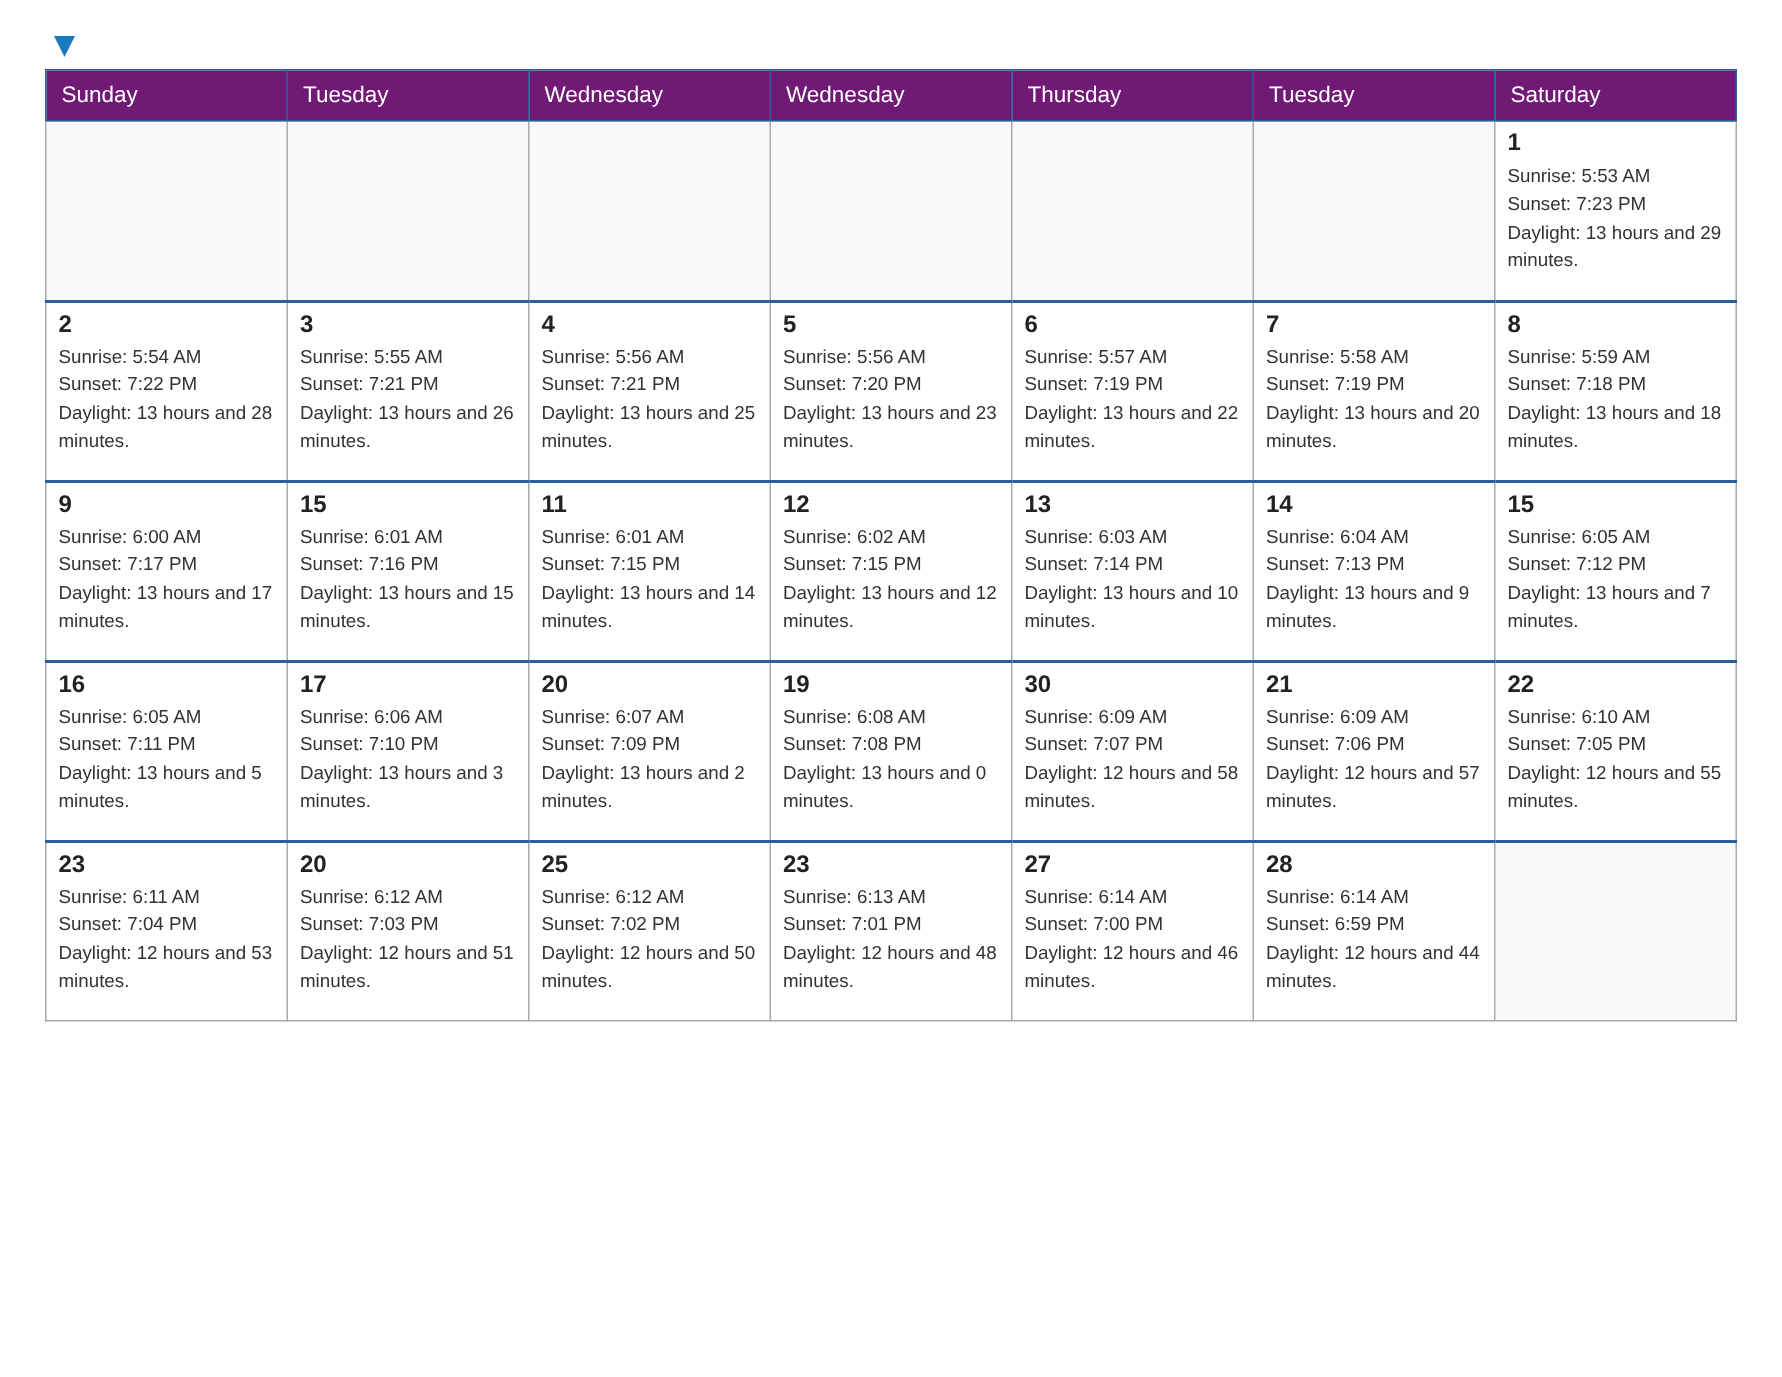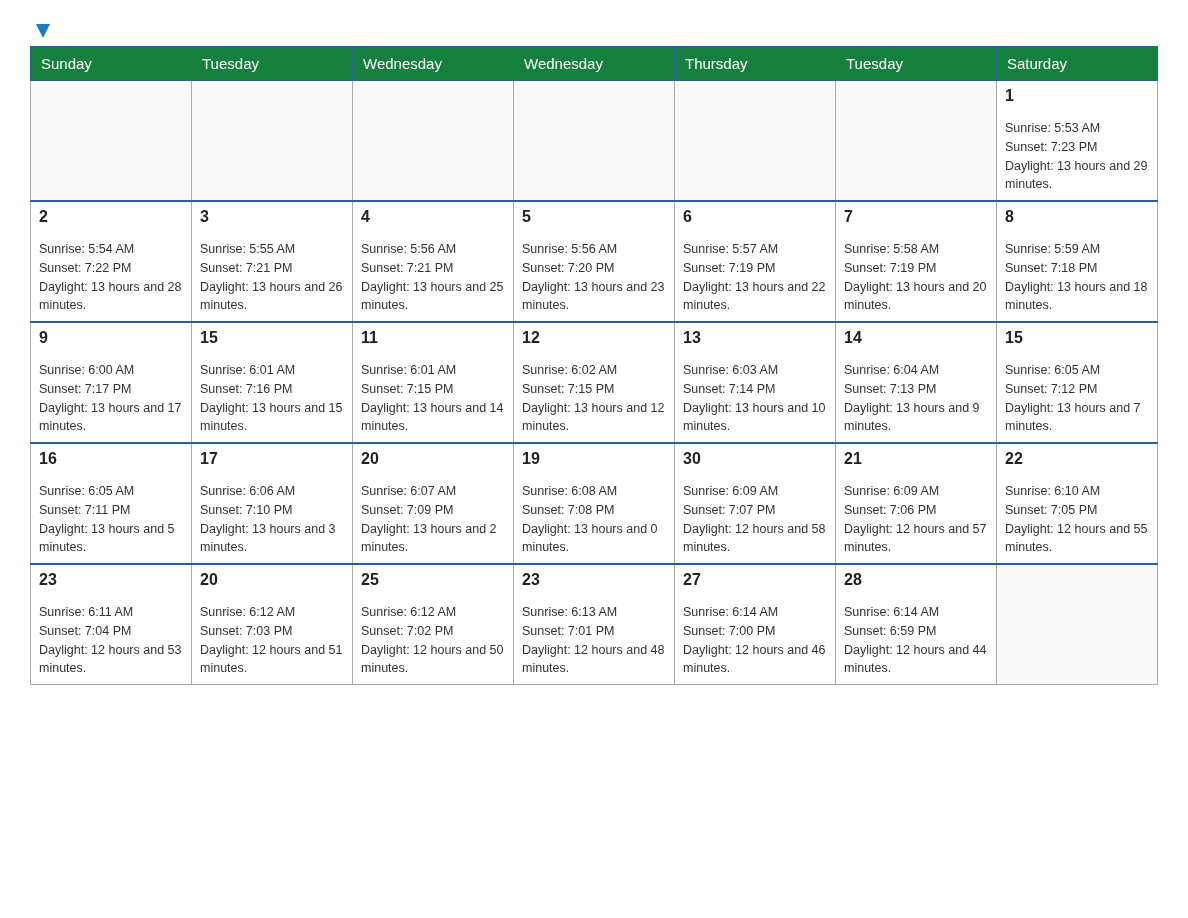--- a/index.html
+++ b/index.html
@@ -44,21 +44,21 @@
       font-size: 20px;
       color: #444;
       margin-top: 4px;
     }
     .calendar {
       width: 100%;
       border-collapse: collapse;
       margin-top: 10px;
     }
     .calendar th {
-      background-color: #15803d;
+      background-color: #701a75;
       color: #fff;
       padding: 8px 10px;
       text-align: left;
       font-size: 15px;
       font-weight: normal;
       border: 1px solid #2a6099;
     }
     .calendar td {
       vertical-align: top;
       border: 1px solid #aaa;
@@ -75,21 +75,20 @@
     .day-number {
       font-size: 16px;
       font-weight: bold;
       color: #222;
       margin-bottom: 3px;
     }
     .day-info {
       font-size: 12.5px;
       color: #333;
       line-height: 1.5;
-      margin-top: 14px;
     }
     .row-separator td {
       border-top: 2px solid #2a6099;
     }
   </style>
 </head>
 <body>
 
 <div class="header">
   <div class="logo">

